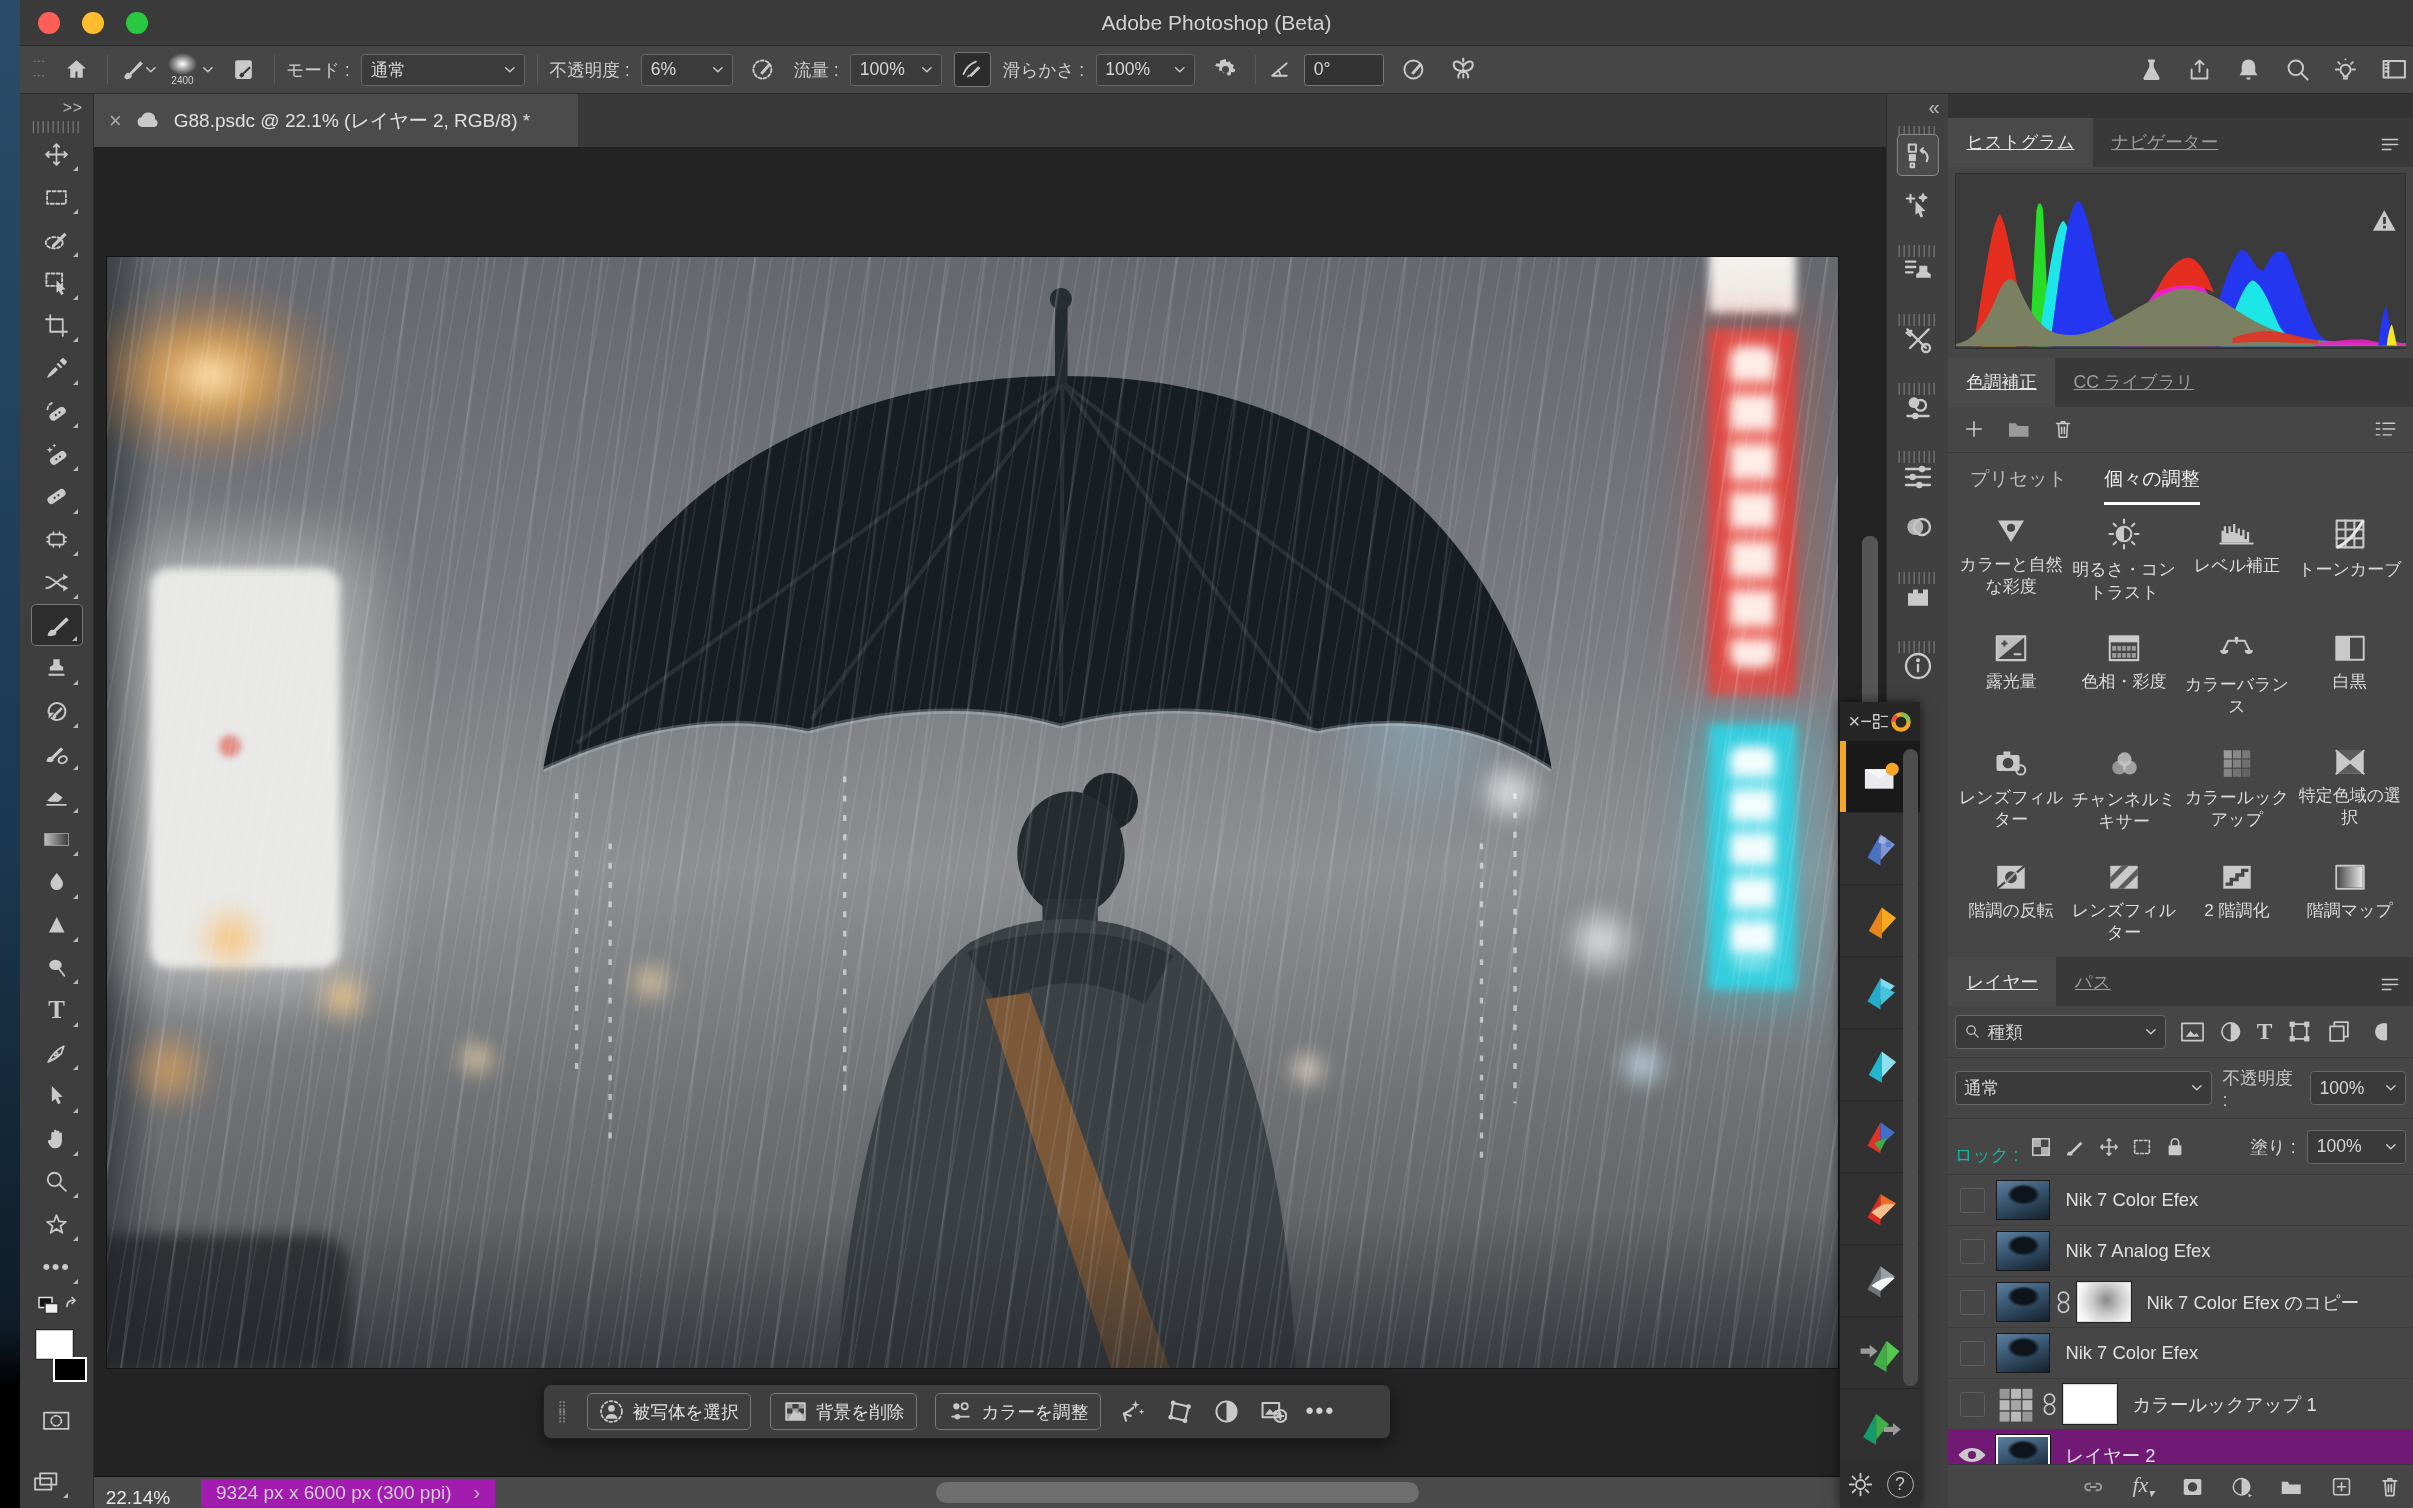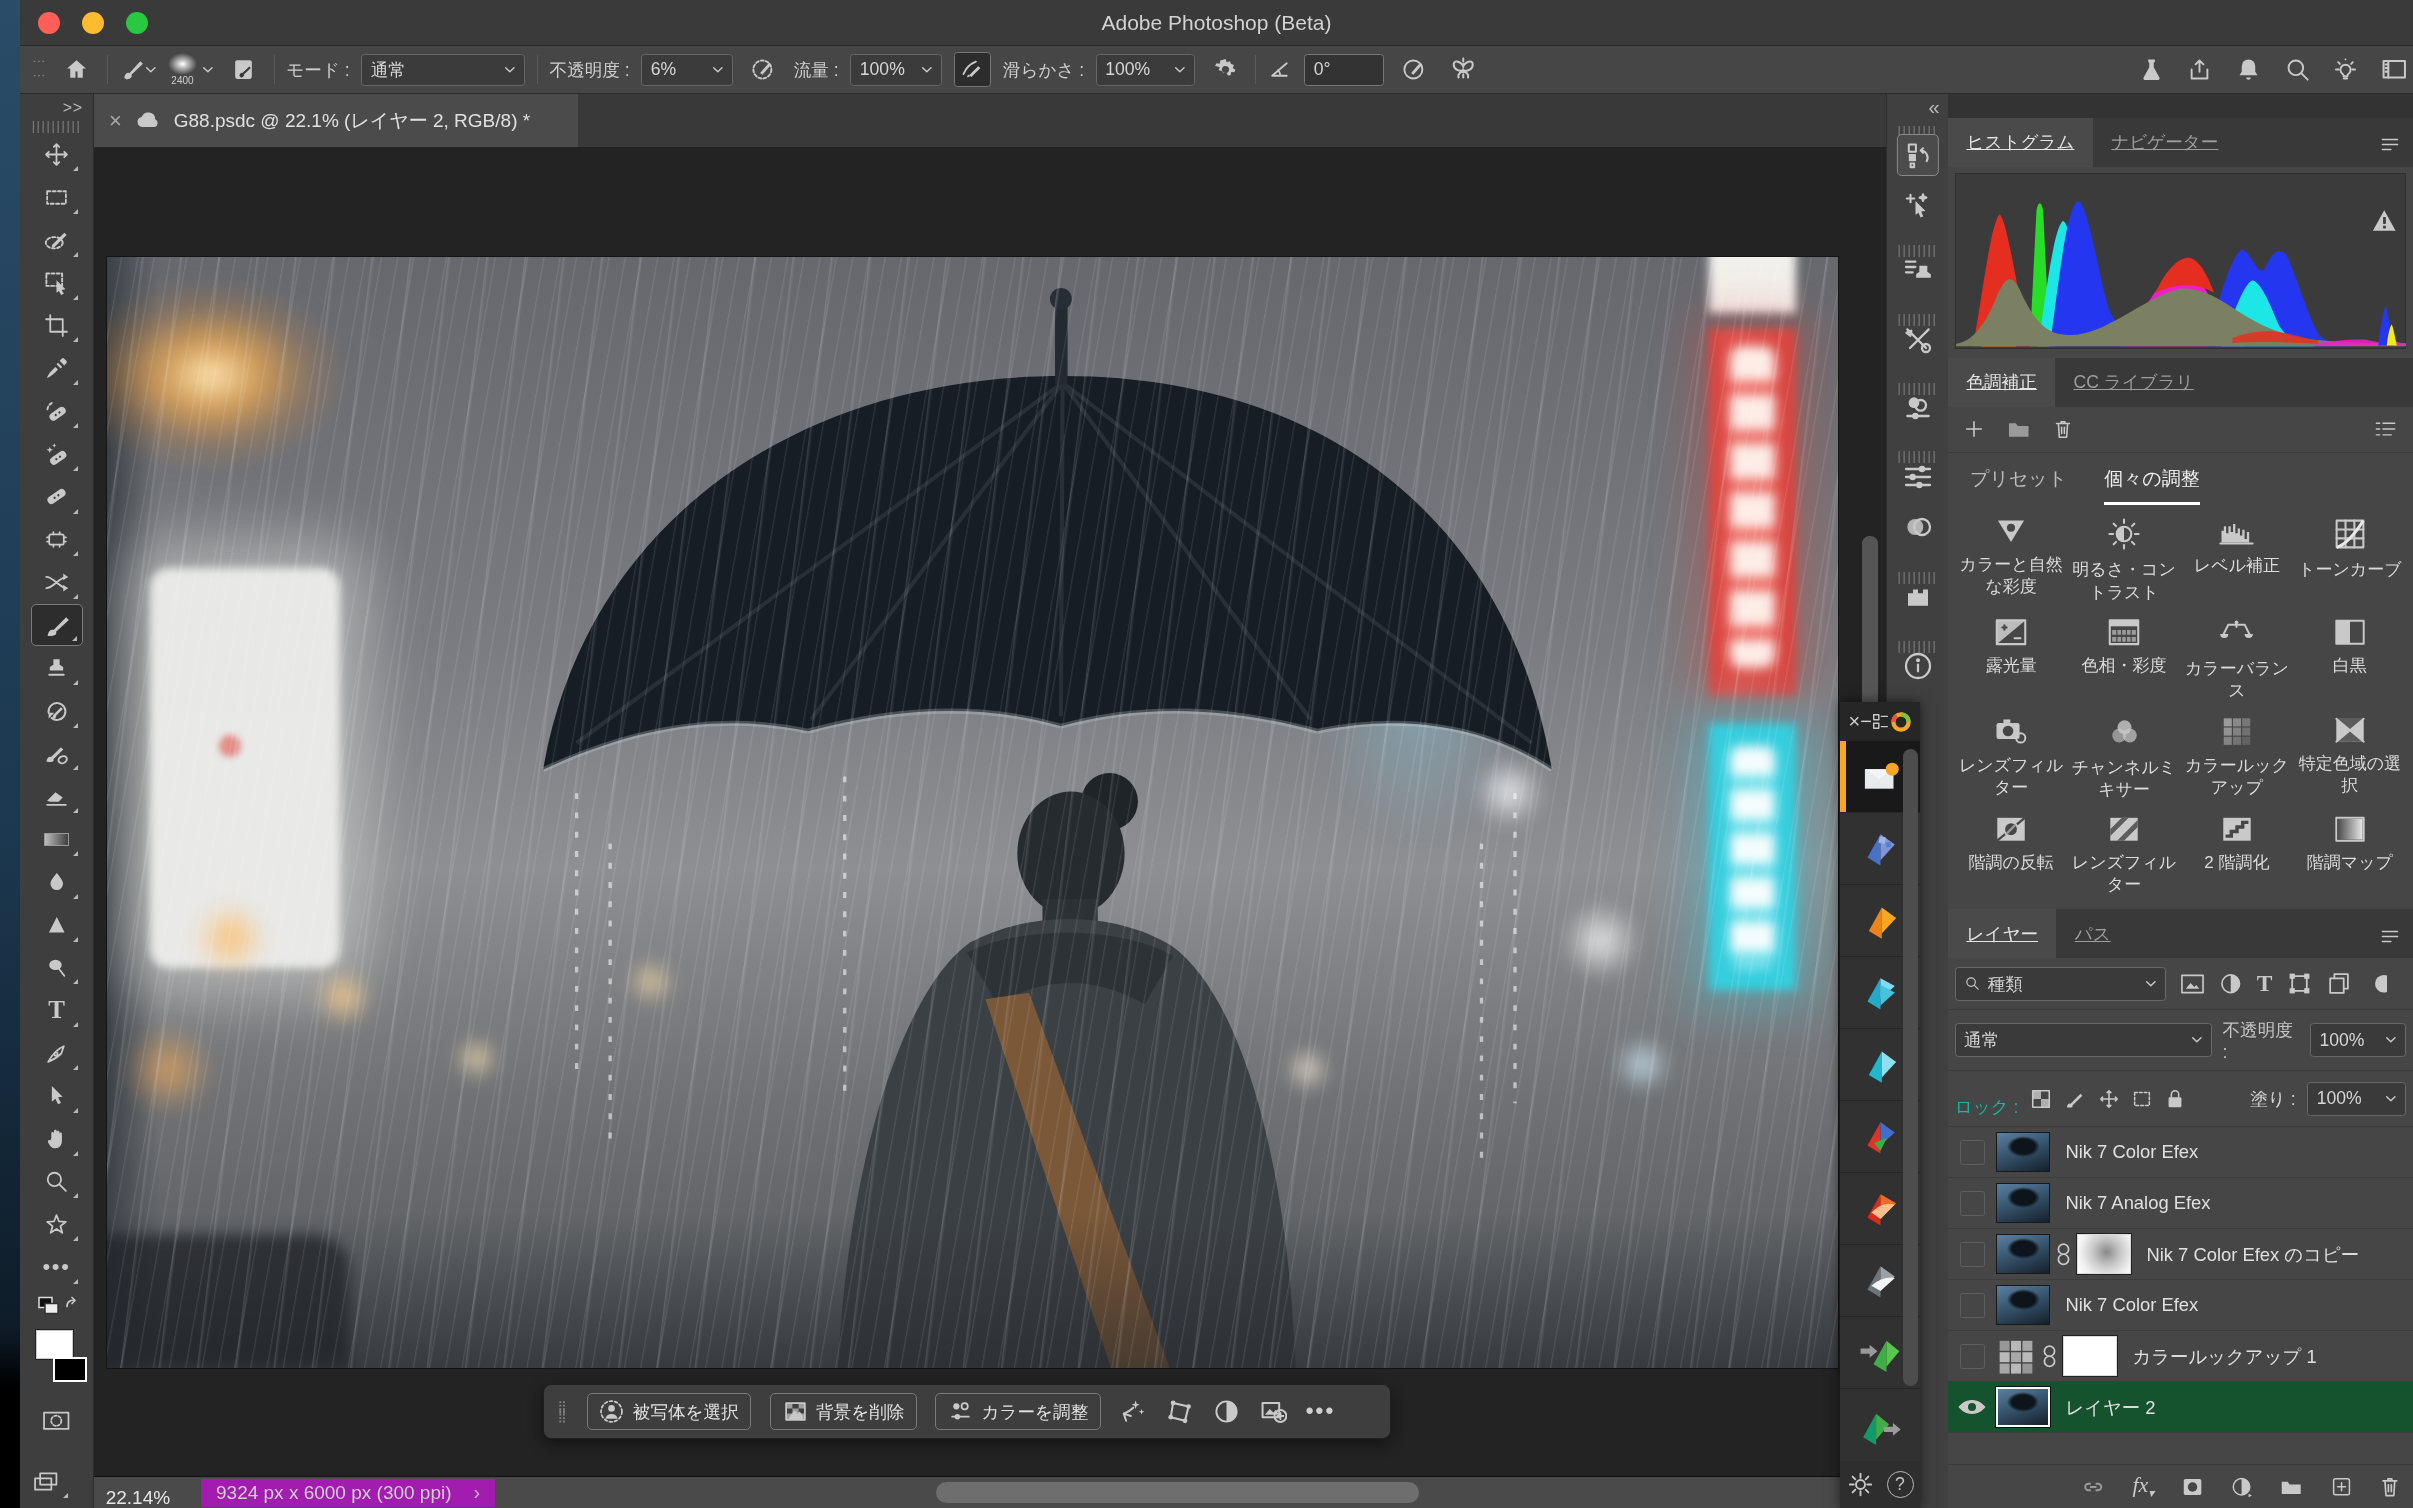--- a/index.html
+++ b/index.html
@@ -42,21 +42,21 @@
   
   .dockcol { left:1886px; top:94px; width:63px; bottom:0; background:#404040; border-left:0.8px solid #2e2e2e; border-right:0.8px solid #2e2e2e; }
   .dock-ic { position:absolute; left:50%; transform:translateX(-50%); }
   
   .panels { left:1948px; top:94px; width:465px; bottom:0; background:#464646; }
   .ptabs { height:49px; background:#393939; display:flex; align-items:flex-end; }
   .ptab { height:49px; display:flex; align-items:center; padding:0 18.4px; color:#9d9d9d;text-decoration:underline; }
   .ptab.on { background:#4a4a4a; color:#e4e4e4; }
   .hamb { margin-left:auto; margin-right:11.7px; margin-bottom:13.4px; }
   .field { background:#3a3a3a; border:0.8px solid #686868; border-radius:3.4px; height:34px; display:flex; align-items:center; padding:0 8.4px; gap:6.7px; }
-  .adjgrid { display:grid; grid-template-columns:repeat(4,1fr); row-gap:14px; padding:11.7px 6.7px; }
+  .adjgrid { display:grid; grid-template-columns:repeat(4,1fr); row-gap:30px; padding:11.7px 6.7px; }
   .adjcell { display:flex; flex-direction:column; align-items:center; gap:8.4px; text-align:center; font-size:17px; line-height:1.3; color:#dcdcdc; }
   .lrow { height:51px; border-bottom:0.8px solid #3c3c3c; display:flex; align-items:center; }
   .visbox { width:25px; height:25px; border:0.8px solid #5e5e5e; border-radius:2.5px; margin:0 11.7px; }
   .lthumb { width:54px; height:40px; border:1.7px solid #181818; background:linear-gradient(160deg,#5d80a0 0%,#37556f 45%,#15202b 100%); position:relative; overflow:hidden; }
   .lthumb:before { content:""; position:absolute; left:18%; top:8%; width:64%; height:55%; border-radius:50%; background:radial-gradient(closest-side,#0d141b 70%, rgba(13,20,27,0)); }
   .lname { margin-left:15px; color:#e0e0e0; font-size:18.4px; white-space:nowrap; }
   
   .nik { left:1840px; top:702px; width:80px; height:806px; background:#313131; box-shadow:0 0 11.7px rgba(0,0,0,.6); position:absolute; }
   .nikhead { height:39px; background:#262626; display:flex; align-items:center; justify-content:space-between; padding:0 8.4px; color:#cfcfcf; }
   .nikitem { height:72px; border-bottom:0.8px solid #262626; display:flex; align-items:center; justify-content:center; position:relative; }
@@ -917,21 +917,21 @@
             <rect x="18" y="18" width="7" height="7" opacity=".7"></rect>
           </g>
         </svg>
       <svg width="17" height="28.5" viewBox="0 0 16 28" style="margin:0 5px;">
           <circle class="ic" cx="8" cy="9" r="5"></circle>
           <circle class="ic" cx="8" cy="19" r="5"></circle>
         </svg>
       <span style="width:54px;height:40px;background:#fff;border:1.7px solid #d9d9d9;outline:0.8px solid #222;"></span>
       <span class="lname">カラールックアップ 1</span>
       </div>
-    <div class="lrow" style="background:#14532d;">
+    <div class="lrow" style="background:#701a75;">
       <svg width="30" height="20" viewBox="0 0 30 20" style="margin:0 9.2px;">
           <path class="icf" d="M15 3C8 3 3.4 7.6 1.5 10 3.4 12.4 8 17 15 17s11.6-4.6 13.5-7C26.6 7.6 22 3 15 3zm0 11a4 4 0 1 1 0-8 4 4 0 0 1 0 8z" fill="#e2e2e2"></path>
         </svg>
       <span class="lthumb" style="border:2.5px solid #fff;outline:0.8px solid #111;"></span>
       <span class="lname">レイヤー 2</span>
       </div>
   </div>
   <div style="position:absolute;bottom:0;left:0;right:0;height:44px;border-top:0.8px solid #383838;display:flex;align-items:center;gap:28px;padding:0 13.4px 0 134px;background:#464646;">
     <svg width="25" height="22" viewBox="0 0 28 22">
         <path stroke="#9a9a9a" stroke-width="2.4" fill="none" d="M11 7H8a4 4 0 0 0 0 8h3M17 7h3a4 4 0 0 1 0 8h-3M10 11h8"></path>

